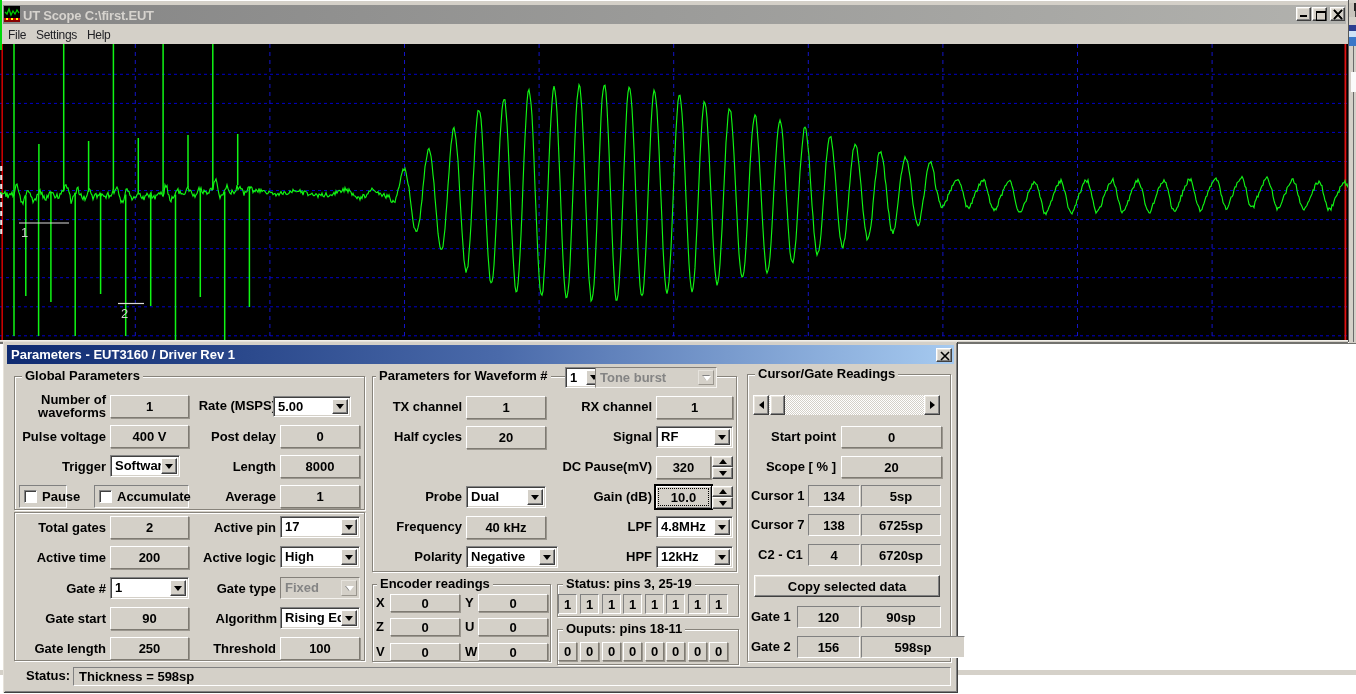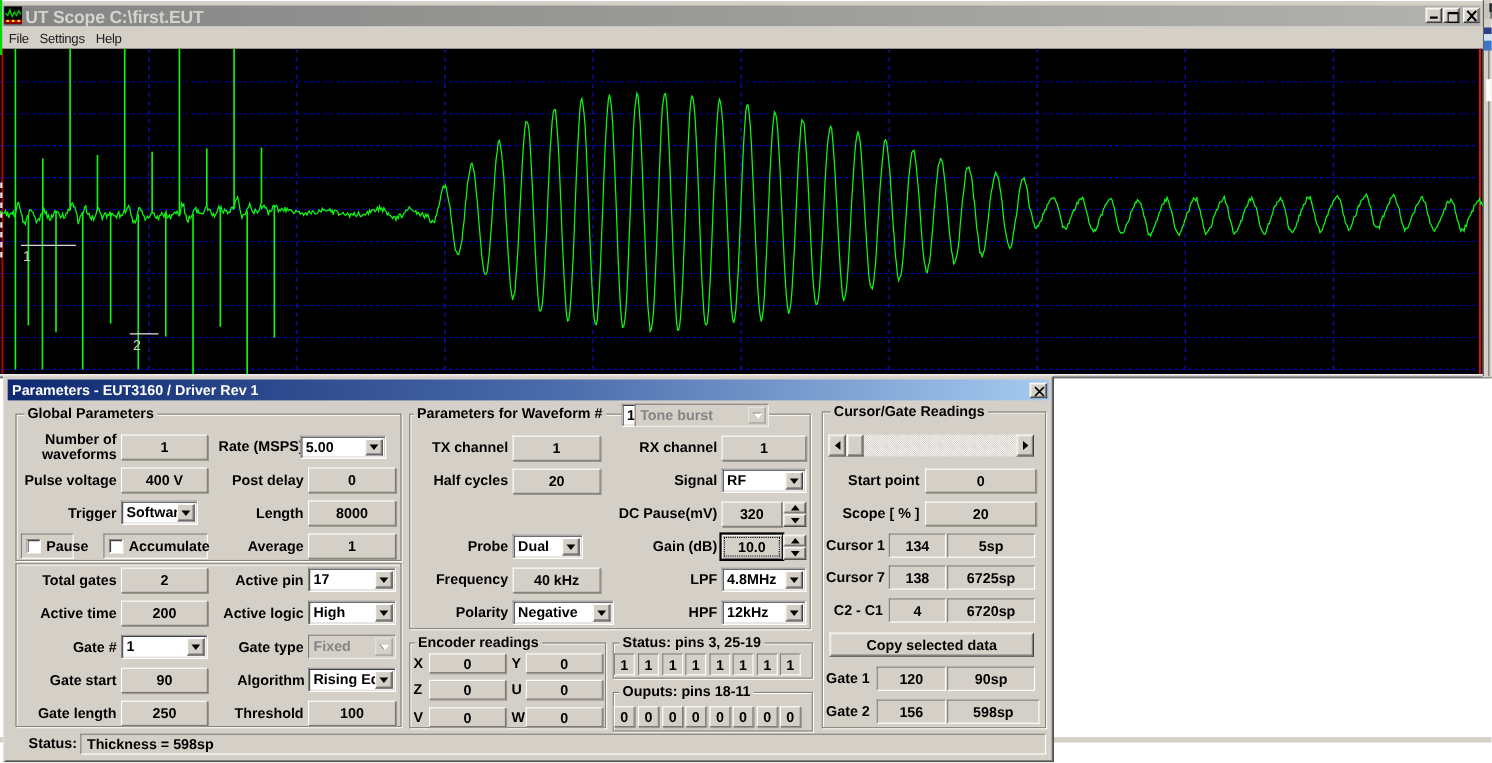--- a/index.html
+++ b/index.html
@@ -72,21 +72,21 @@
       <svg width="16" height="16" viewBox="0 0 16 16" style="position:absolute;left:0;top:0">
         <rect x="0" y="0" width="16" height="16" fill="#000"></rect>
         <polyline points="1,6 3,8 5,3 7,9 9,5 11,8 13,4 15,7" stroke="#0c0" stroke-width="1.3" fill="none"></polyline>
         <rect x="0" y="12" width="16" height="2" fill="#c00"></rect>
         <rect x="2" y="12" width="2" height="2" fill="#ff0"></rect>
         <rect x="7" y="12" width="2" height="2" fill="#ff0"></rect>
         <rect x="12" y="12" width="2" height="2" fill="#ff0"></rect>
         <rect x="0" y="14" width="16" height="2" fill="#880000"></rect>
       </svg>
     </div>
-<div style="position:absolute;left:23px;top:8px;font-weight:bold;font-size:16px;color:#d6d3ce;letter-spacing:-0.2px">UT Scope C:\first.EUT</div>
+<div style="position:absolute;left:23px;top:8px;font-weight:bold;font-size:13px;color:#d6d3ce;letter-spacing:-0.2px">UT Scope C:\first.EUT</div>
 <div class="wb" style="left:1296px">
       <div style="position:absolute;left:3px;bottom:3px;width:7px;height:2px;background:#000"></div>
     </div>
 <div class="wb" style="left:1312px">
       <div style="position:absolute;left:3px;top:3px;width:8px;height:7px;border:1px solid #000;border-top-width:2px"></div>
     </div>
 <div class="wb" style="left:1330px">
       <svg width="14" height="13" viewBox="0 0 14 13" style="position:absolute;left:0;top:0">
         <path d="M3 2 L7 6 L11 2 M3 11 L7 7 L11 11" stroke="#000" stroke-width="1.6" fill="none"></path>
         <path d="M3 2 L11 11 M11 2 L3 11" stroke="#000" stroke-width="1.6"></path>
@@ -231,33 +231,33 @@
       </span>
     </div>
 <div class="lab" style="left:73px;top:300px">Threshold</div>
 <div class="f" style="left:277px;top:296px;width:80px;height:23px">100</div>
 <div class="combo" style="left:562px;top:26px;width:40px;height:21px">
       <span class="ct">1</span>
       <span class="cbtn">
         <span class="arr" style="border-top-color:#000"></span>
       </span>
     </div>
-<div class="combo dis" style="left:574px;top:26px;width:122px;height:21px">
+<div class="combo dis" style="left:592px;top:26px;width:122px;height:21px">
       <span class="ct">Tone burst</span>
       <span class="cbtn">
         <span class="arrs"></span>
         <span class="arr" style="border-top-color:#848484"></span>
       </span>
     </div>
 <div class="lab" style="left:259px;top:58px">TX channel</div>
 <div class="f" style="left:463px;top:55px;width:80px;height:23px">1</div>
 <div class="lab" style="left:259px;top:88px">Half cycles</div>
 <div class="f" style="left:463px;top:85px;width:80px;height:23px">20</div>
 <div class="lab" style="left:259px;top:148px">Probe</div>
-<div class="combo" style="left:463px;top:145px;width:64px;height:22px">
+<div class="combo" style="left:463px;top:145px;width:80px;height:22px">
       <span class="ct">Dual</span>
       <span class="cbtn">
         <span class="arr" style="border-top-color:#000"></span>
       </span>
     </div>
 <div class="lab" style="left:259px;top:178px">Frequency</div>
 <div class="f" style="left:463px;top:175px;width:80px;height:23px">40 kHz</div>
 <div class="lab" style="left:259px;top:208px">Polarity</div>
 <div class="combo" style="left:463px;top:205px;width:92px;height:22px">
       <span class="ct">Negative</span>
@@ -356,15 +356,15 @@
 <div class="sf" style="left:858px;top:173px;width:80px;height:22px">6725sp</div>
 <div class="labl" style="left:755px;top:206px">C2 - C1</div>
 <div class="sf" style="left:805px;top:203px;width:52px;height:22px">4</div>
 <div class="sf" style="left:858px;top:203px;width:80px;height:22px">6720sp</div>
 <div class="btn" style="left:751px;top:234px;width:186px;height:22px">Copy selected data</div>
 <div class="labl" style="left:748px;top:268px">Gate 1</div>
 <div class="sf" style="left:794px;top:265px;width:63px;height:22px">120</div>
 <div class="sf" style="left:858px;top:265px;width:80px;height:22px">90sp</div>
 <div class="labl" style="left:748px;top:298px">Gate 2</div>
 <div class="sf" style="left:794px;top:295px;width:63px;height:22px">156</div>
-<div class="sf" style="left:858px;top:295px;width:84px;height:22px">598sp</div>
+<div class="sf" style="left:858px;top:295px;width:104px;height:22px">598sp</div>
 <div class="labl" style="left:23px;top:327px">Status:</div>
 <div style="position:absolute;left:70px;top:326px;width:878px;height:19px;background:#d4d0c8;border:1px solid;border-color:#808080 #fff #fff #808080;box-sizing:border-box;font-weight:bold;font-size:13px;line-height:17px;padding-left:5px">Thickness = 598sp</div>
 </div>
 </body></html>

